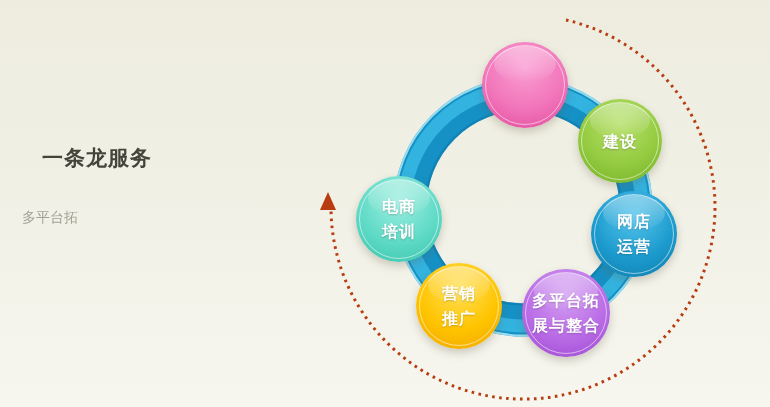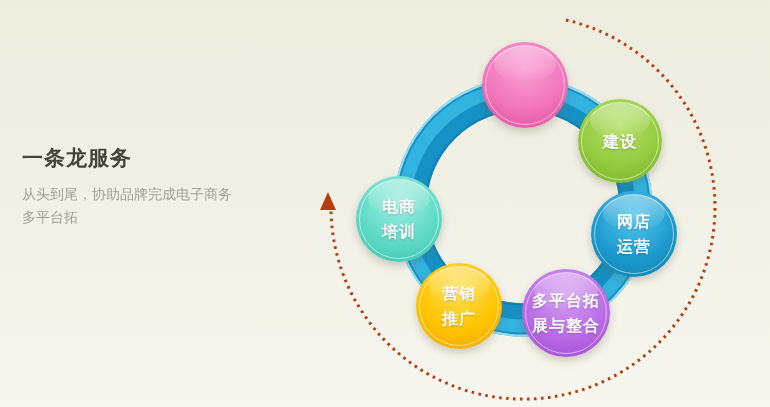--- a/index.html
+++ b/index.html
@@ -7,21 +7,21 @@
     position:relative;
     width:770px;height:407px;
     overflow:hidden;
     background:linear-gradient(180deg,#edecdf 0%,#f1f0e5 45%,#f7f6ef 100%);
     font-family:"Liberation Sans", sans-serif;
   }
   
   .intro{position:absolute;left:22px;top:144px;width:320px;}
   .intro-title{
     font-family:"Liberation Serif", serif;
-    font-size:21px;color:#45443b;letter-spacing:1px;font-weight:600;
+    font-size:21px;color:#45443b;letter-spacing:1px;font-weight:600;margin-left:20px;
   }
   .intro-desc{
     margin-top:11px;font-size:14px;line-height:23px;color:#a2a195;
   }
   
   .diagram-svg{position:absolute;left:0;top:0;}
   
   .node{
     position:absolute;border-radius:50%;
     display:flex;flex-direction:column;align-items:center;justify-content:center;
@@ -56,21 +56,21 @@
   .node-line{display:block;min-height:0;}
 </style>
 </head>
 <body>
 
 <div class="canvas">
 
   <div class="intro">
     <div class="intro-title">一条龙服务</div>
     <div class="intro-desc">
-      <span>从头到尾，协助品牌完成电子商务</span><br>
+      <br>
       <span>多平台拓</span>
     </div>
   </div>
 
   <svg class="diagram-svg" width="770" height="407" viewBox="0 0 770 407">
 
     <path d="M 566 20 A 192 192 0 1 1 331 207" fill="none" stroke-width="3" stroke-dasharray="2.6 4.4" stroke="#b83c10"></path>
 
     <polygon points="320,210 336,210 328,192" fill="#b83c10"></polygon>
 

